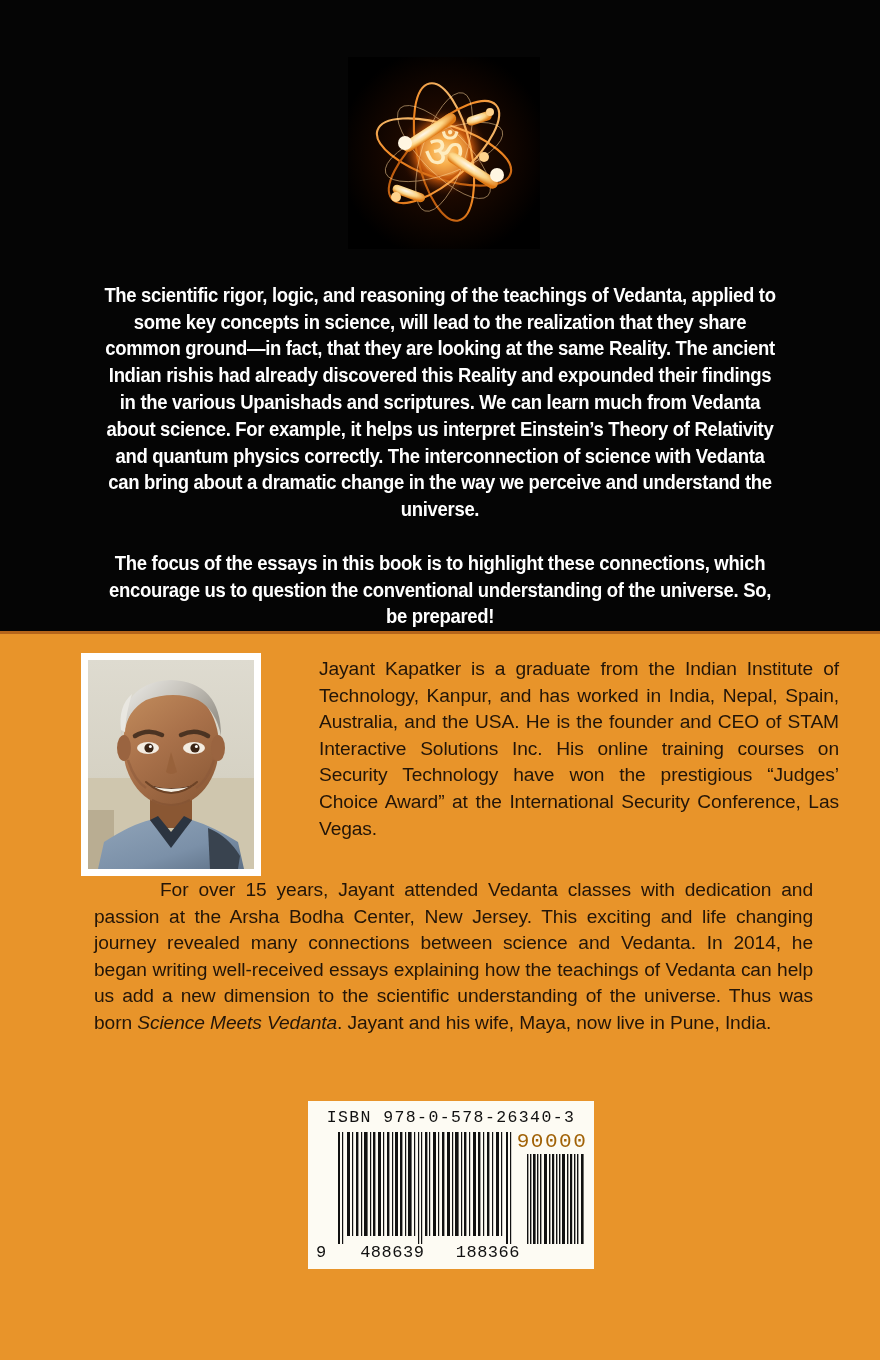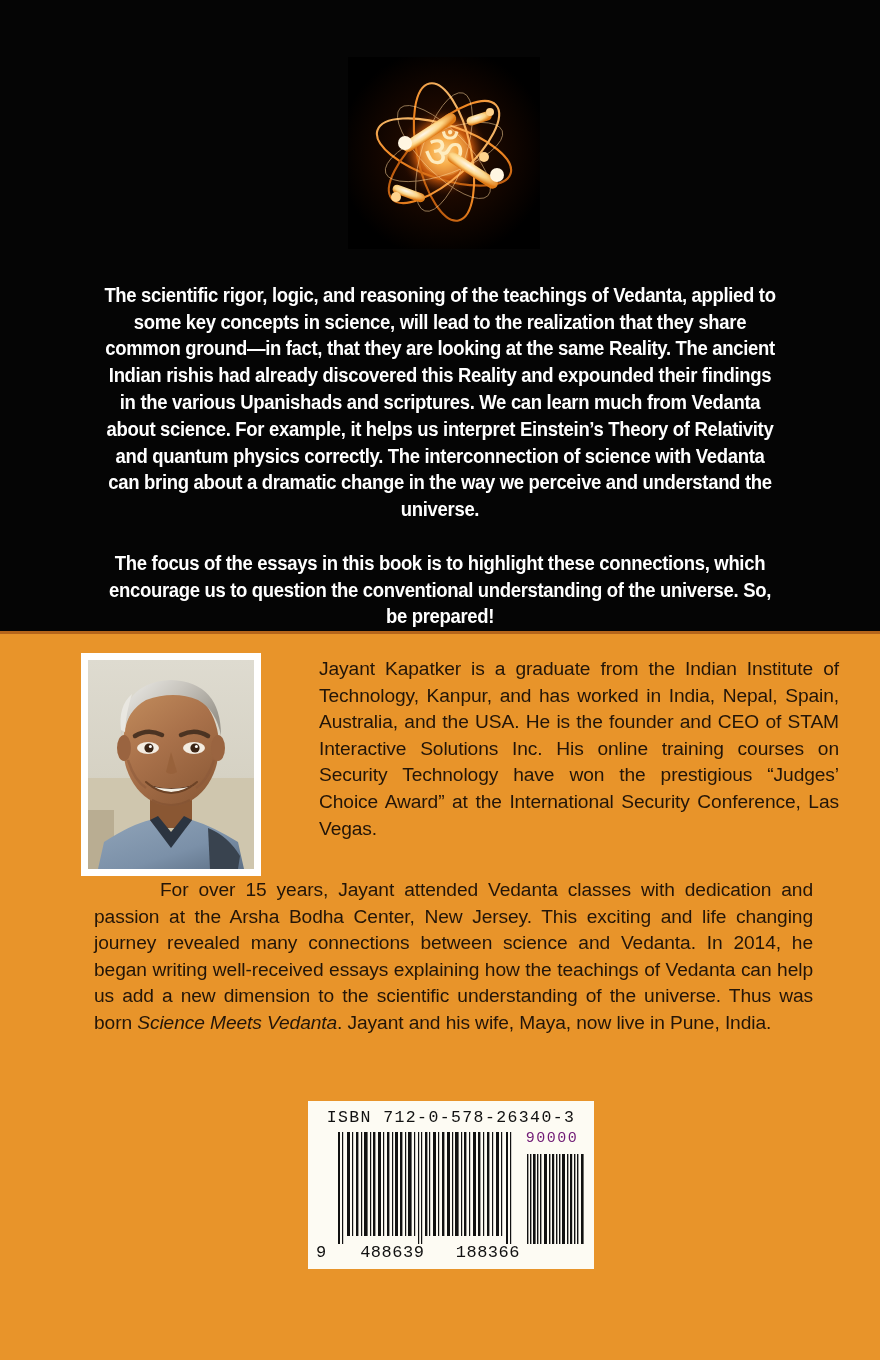--- a/index.html
+++ b/index.html
@@ -172,23 +172,23 @@
     width: 60px;
     height: 90px;
   }
   .addon-digits {
     position: absolute;
     left: 206px;
     top: 29px;
     width: 76px;
     text-align: center;
     font-family: "Liberation Mono", "DejaVu Sans Mono", monospace;
-    font-size: 15px;
+    font-size: 21px;
     letter-spacing: 1.5px;
-    color: #701a75;
+    color: #a16207;
   }
   .ean-digits {
     position: absolute;
     left: 6px;
     top: 142px;
     width: 208px;
     font-family: "Liberation Mono", "DejaVu Sans Mono", monospace;
     font-size: 17px;
     letter-spacing: 0.5px;
     color: #111111;
@@ -344,21 +344,21 @@
       </svg>
     </div>
   </div>
 
   <div class="bio-p1">Jayant Kapatker is a graduate from the Indian Institute of Technology, Kanpur, and has worked in India, Nepal, Spain, Australia, and the USA. He is the founder and CEO of STAM Interactive Solutions Inc. His online training courses on Security Technology have won the prestigious “Judges’ Choice Award” at the International Security Conference, Las Vegas.</div>
 
   <div class="bio-p2"><span>For over 15 years, Jayant attended Vedanta classes with dedication and passion at the Arsha Bodha Center, New Jersey. This exciting and life changing journey revealed many connections between science and Vedanta. In 2014, he began writing well-received essays explaining how the teachings of Vedanta can help us add a new dimension to the scientific understanding of the universe. Thus was born </span><span class="italic">Science Meets Vedanta</span><span>. Jayant and his wife, Maya, now live in Pune, India.</span></div>
 
   <div class="barcode-box">
 
-    <div class="isbn-line">ISBN 712-0-578-26340-3</div>
+    <div class="isbn-line">ISBN 978-0-578-26340-3</div>
 
     <svg class="bars-main" viewBox="0 0 180 112" preserveAspectRatio="none">
       <rect x="0" y="0" width="180" height="112" fill="#fdfbf3"></rect>
       <g fill="#111111">
         <rect x="2" y="0" width="2" height="112"></rect>
         <rect x="6" y="0" width="1.2" height="112"></rect>
         <rect x="11" y="0" width="3" height="104"></rect>
         <rect x="16" y="0" width="1.2" height="104"></rect>
         <rect x="20" y="0" width="2.4" height="104"></rect>
         <rect x="25" y="0" width="1.2" height="104"></rect>

